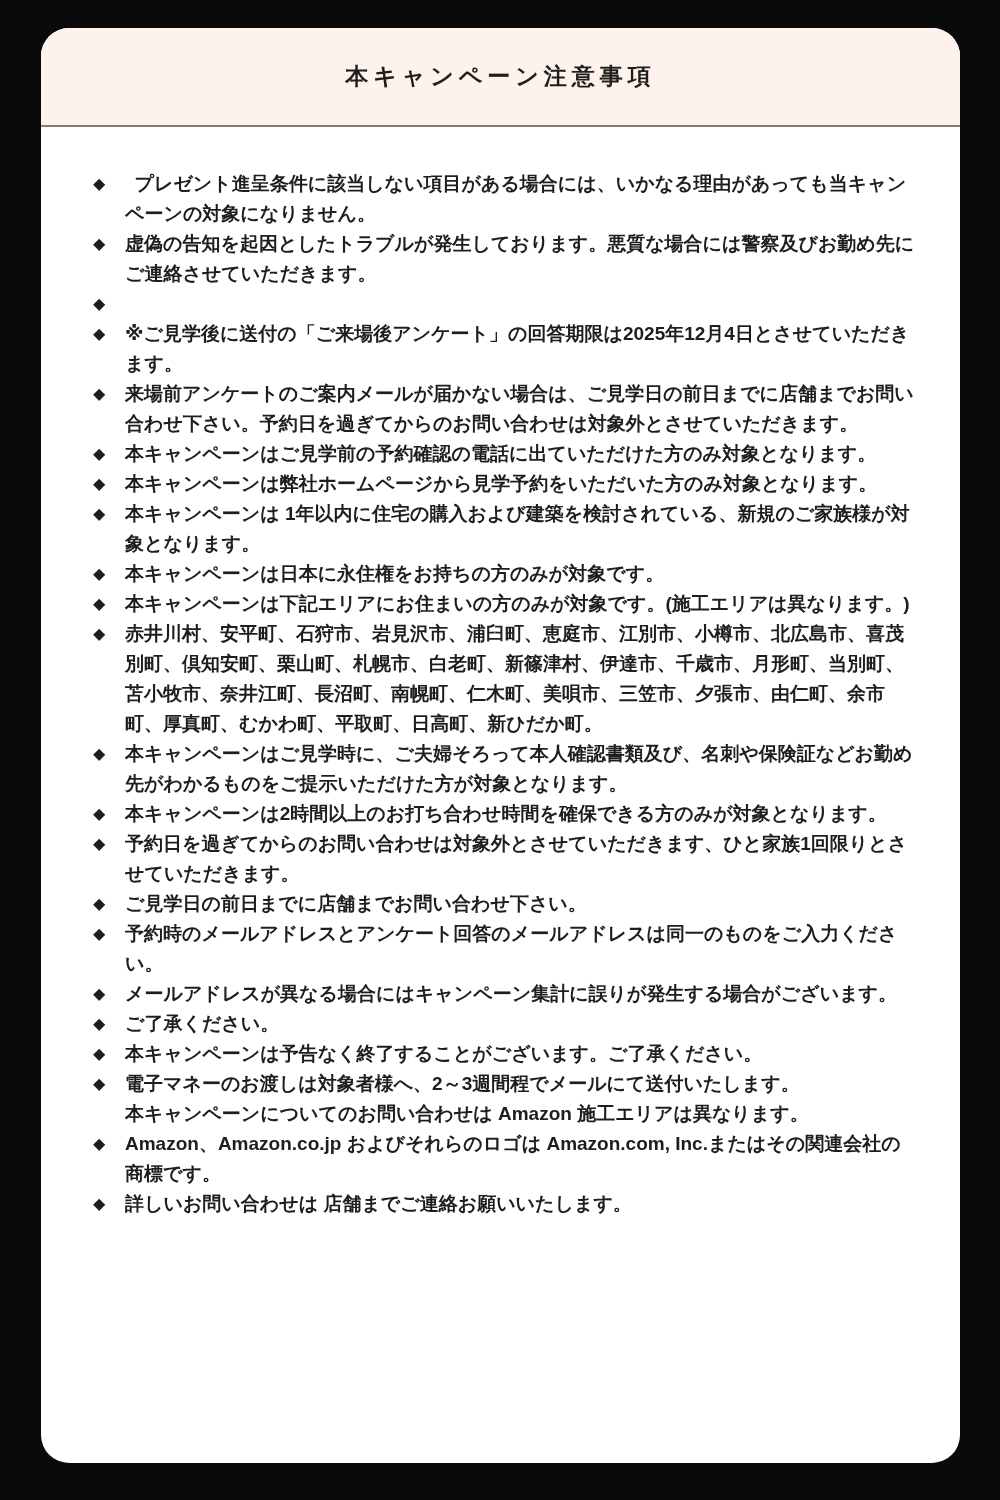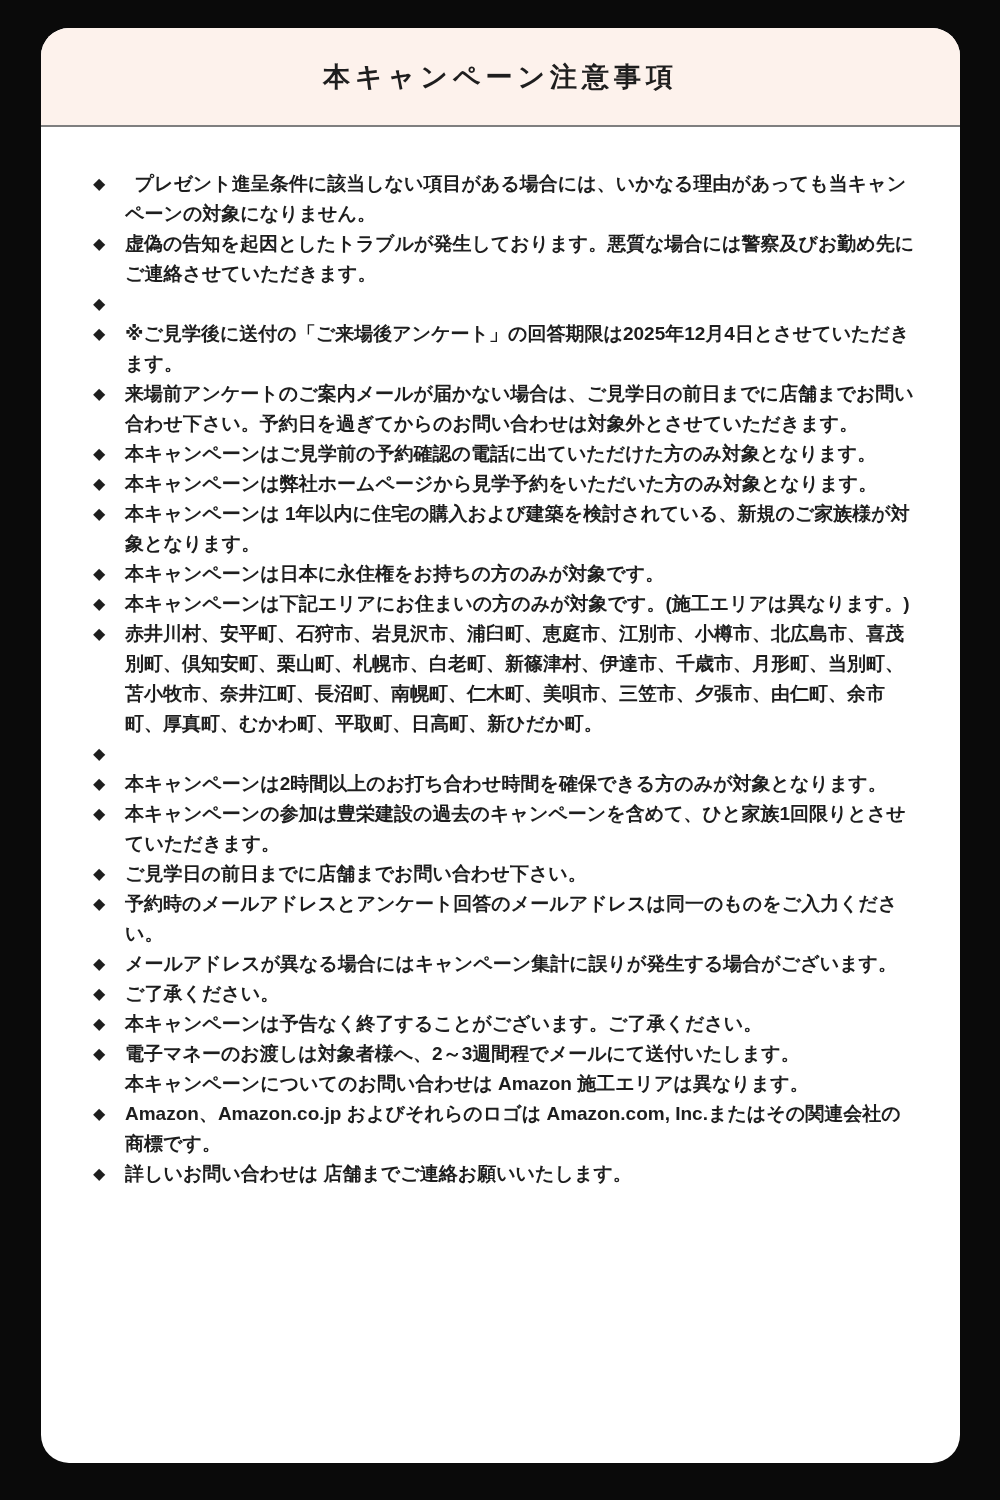--- a/index.html
+++ b/index.html
@@ -31,21 +31,21 @@
   }
   .card-header {
     height: 97px;
     background: var(--header-background);
     display: flex;
     align-items: center;
     justify-content: center;
   }
   .page-title {
     margin: 16px;
-    font-size: 27px;
+    font-size: 23px;
     font-weight: 700;
     letter-spacing: 5px;
     color: var(--text-color);
     white-space: nowrap;
   }
   .header-divider {
     height: 2px;
     background: var(--divider-color);
   }
   .notes {
@@ -153,34 +153,35 @@
   <li class="note-item">
     <span class="bullet">◆</span>
     <div class="note-text">
           <div class="note-paragraph">赤井川村、安平町、石狩市、岩見沢市、浦臼町、恵庭市、江別市、小樽市、北広島市、喜茂別町、倶知安町、栗山町、札幌市、白老町、新篠津村、伊達市、千歳市、月形町、当別町、苫小牧市、奈井江町、長沼町、南幌町、仁木町、美唄市、三笠市、夕張市、由仁町、余市町、厚真町、むかわ町、平取町、日高町、新ひだか町。</div>
         </div>
   </li>
 
   <li class="note-item">
     <span class="bullet">◆</span>
     <div class="note-text">
+          <div class="note-paragraph">本キャンペーンはご見学時に、ご夫婦そろって本人確認書類及び、名刺や保険証などお勤め先がわかるものをご提示いただけた方が対象となります。</div>
         </div>
   </li>
 
   <li class="note-item">
     <span class="bullet">◆</span>
     <div class="note-text">
           <div class="note-paragraph">本キャンペーンは2時間以上のお打ち合わせ時間を確保できる方のみが対象となります。</div>
         </div>
   </li>
 
   <li class="note-item">
     <span class="bullet">◆</span>
     <div class="note-text">
-          <div class="note-paragraph">本キャンペーンの参加は豊栄建設の過去のキャンペーンを含めて、ひと家族1回限りとさせていただきます。</div>
+          <div class="note-paragraph">予約日を過ぎてからのお問い合わせは対象外とさせていただきます、ひと家族1回限りとさせていただきます。</div>
         </div>
   </li>
 
   <li class="note-item">
     <span class="bullet">◆</span>
     <div class="note-text">
           <div class="note-paragraph">ご見学日の前日までに店舗までお問い合わせ下さい。</div>
         </div>
   </li>
 

